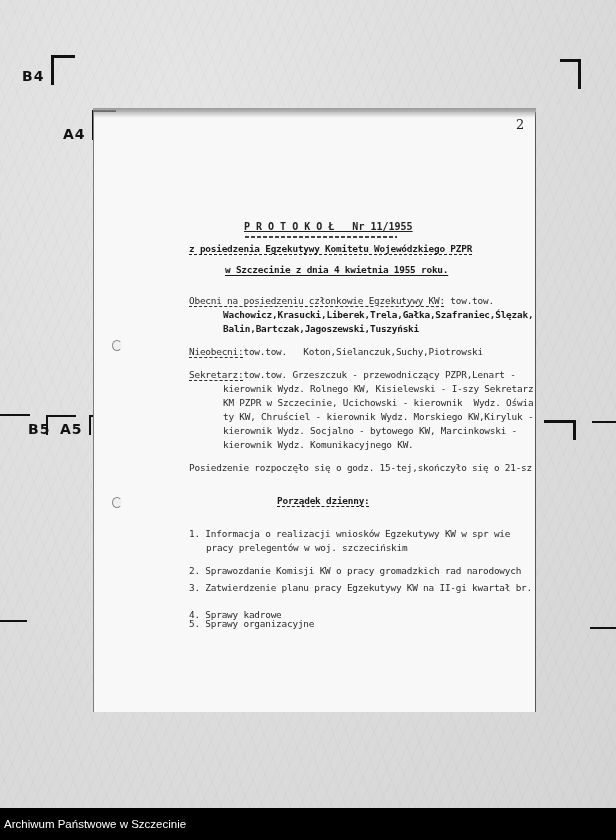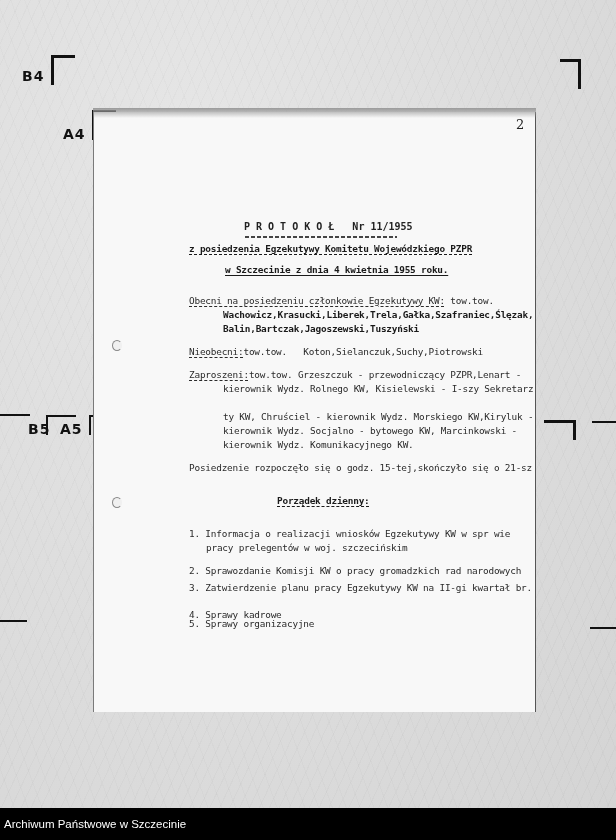--- a/index.html
+++ b/index.html
@@ -87,33 +87,34 @@
   <div class="mark" style="left:592px;top:421px;width:24px;height:0;border-top-width:2px;"></div>
   <div class="mark" style="left:0;top:620px;width:27px;height:0;border-top-width:2px;"></div>
   <div class="mark" style="left:590px;top:627px;width:26px;height:0;border-top-width:2px;"></div>
 
   <div class="sheet"></div>
   <div class="sheet-top-shadow"></div>
   <div class="punch-hole" style="left:112px;top:340px;"></div>
   <div class="punch-hole" style="left:112px;top:497px;"></div>
   <span class="page-number">2</span>
 
-  <span class="title-line" style="left:244px;top:221px;">P R O T O K O Ł   Nr 11/1955</span>
+  <span class="title-line" style="left:244px;top:221px;text-decoration:underline;">P R O T O K O Ł   Nr 11/1955</span>
   <div class="dash-rule" style="left:245px;top:236px;width:152px;"></div>
   <span class="tw bold u" style="left:189px;top:243px;">z posiedzenia Egzekutywy Komitetu Wojewódzkiego PZPR</span>
   <span class="tw bold u" style="left:225px;top:264px;text-decoration:underline;">w Szczecinie z dnia 4 kwietnia 1955 roku.</span>
 
   <span class="tw" style="left:189px;top:295px;"><span class="u">Obecni na posiedzeniu członkowie Egzekutywy KW:</span><span class="bold"> tow.tow.</span></span>
   <span class="tw bold" style="left:223px;top:309px;">Wachowicz,Krasucki,Liberek,Trela,Gałka,Szafraniec,Ślęzak,</span>
   <span class="tw bold" style="left:223px;top:323px;">Balin,Bartczak,Jagoszewski,Tuszyński</span>
 
   <span class="tw" style="left:189px;top:346px;"><span class="u">Nieobecni:</span><span class="bold">tow.tow.   Koton,Sielanczuk,Suchy,Piotrowski</span></span>
 
-  <span class="tw" style="left:189px;top:369px;"><span class="u bold">Zaproszeni:</span><span>tow.tow. Grzeszczuk - przewodniczący PZPR,Lenart -</span></span>
+  <span class="tw" style="left:189px;top:369px;"><span class="u bold">Sekretarz:</span><span>tow.tow. Grzeszczuk - przewodniczący PZPR,Lenart -</span></span>
   <span class="tw" style="left:223px;top:383px;">kierownik Wydz. Rolnego KW, Kisielewski - I-szy Sekretarz</span>
+  <span class="tw" style="left:223px;top:397px;">KM PZPR w Szczecinie, Ucichowski - kierownik  Wydz. Oświa</span>
   <span class="tw" style="left:223px;top:411px;">ty KW, Chruściel - kierownik Wydz. Morskiego KW,Kiryluk -</span>
   <span class="tw" style="left:223px;top:425px;">kierownik Wydz. Socjalno - bytowego KW, Marcinkowski -</span>
   <span class="tw" style="left:223px;top:439px;">kierownik Wydz. Komunikacyjnego KW.</span>
 
   <span class="tw" style="left:189px;top:462px;">Posiedzenie rozpoczęło się o godz. 15-tej,skończyło się o 21-sz</span>
 
   <span class="tw bold u" style="left:277px;top:495px;">Porządek dzienny:</span>
 
   <span class="tw" style="left:189px;top:528px;"><span>1.</span> <span>Informacja o realizacji wniosków Egzekutywy KW w spr wie</span></span>
   <span class="tw" style="left:206px;top:542px;">pracy prelegentów w woj. szczecińskim</span>

